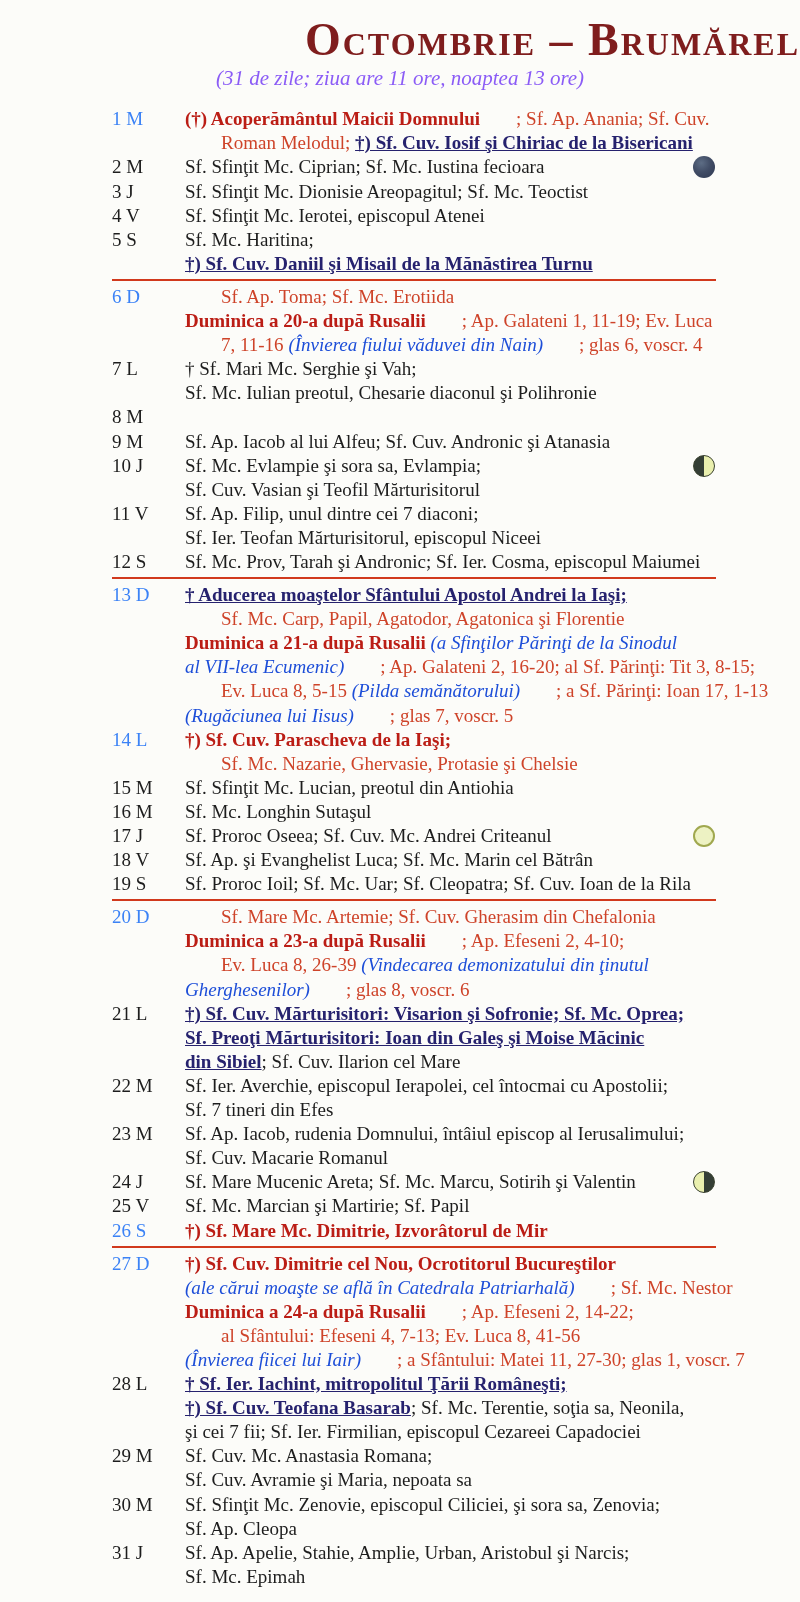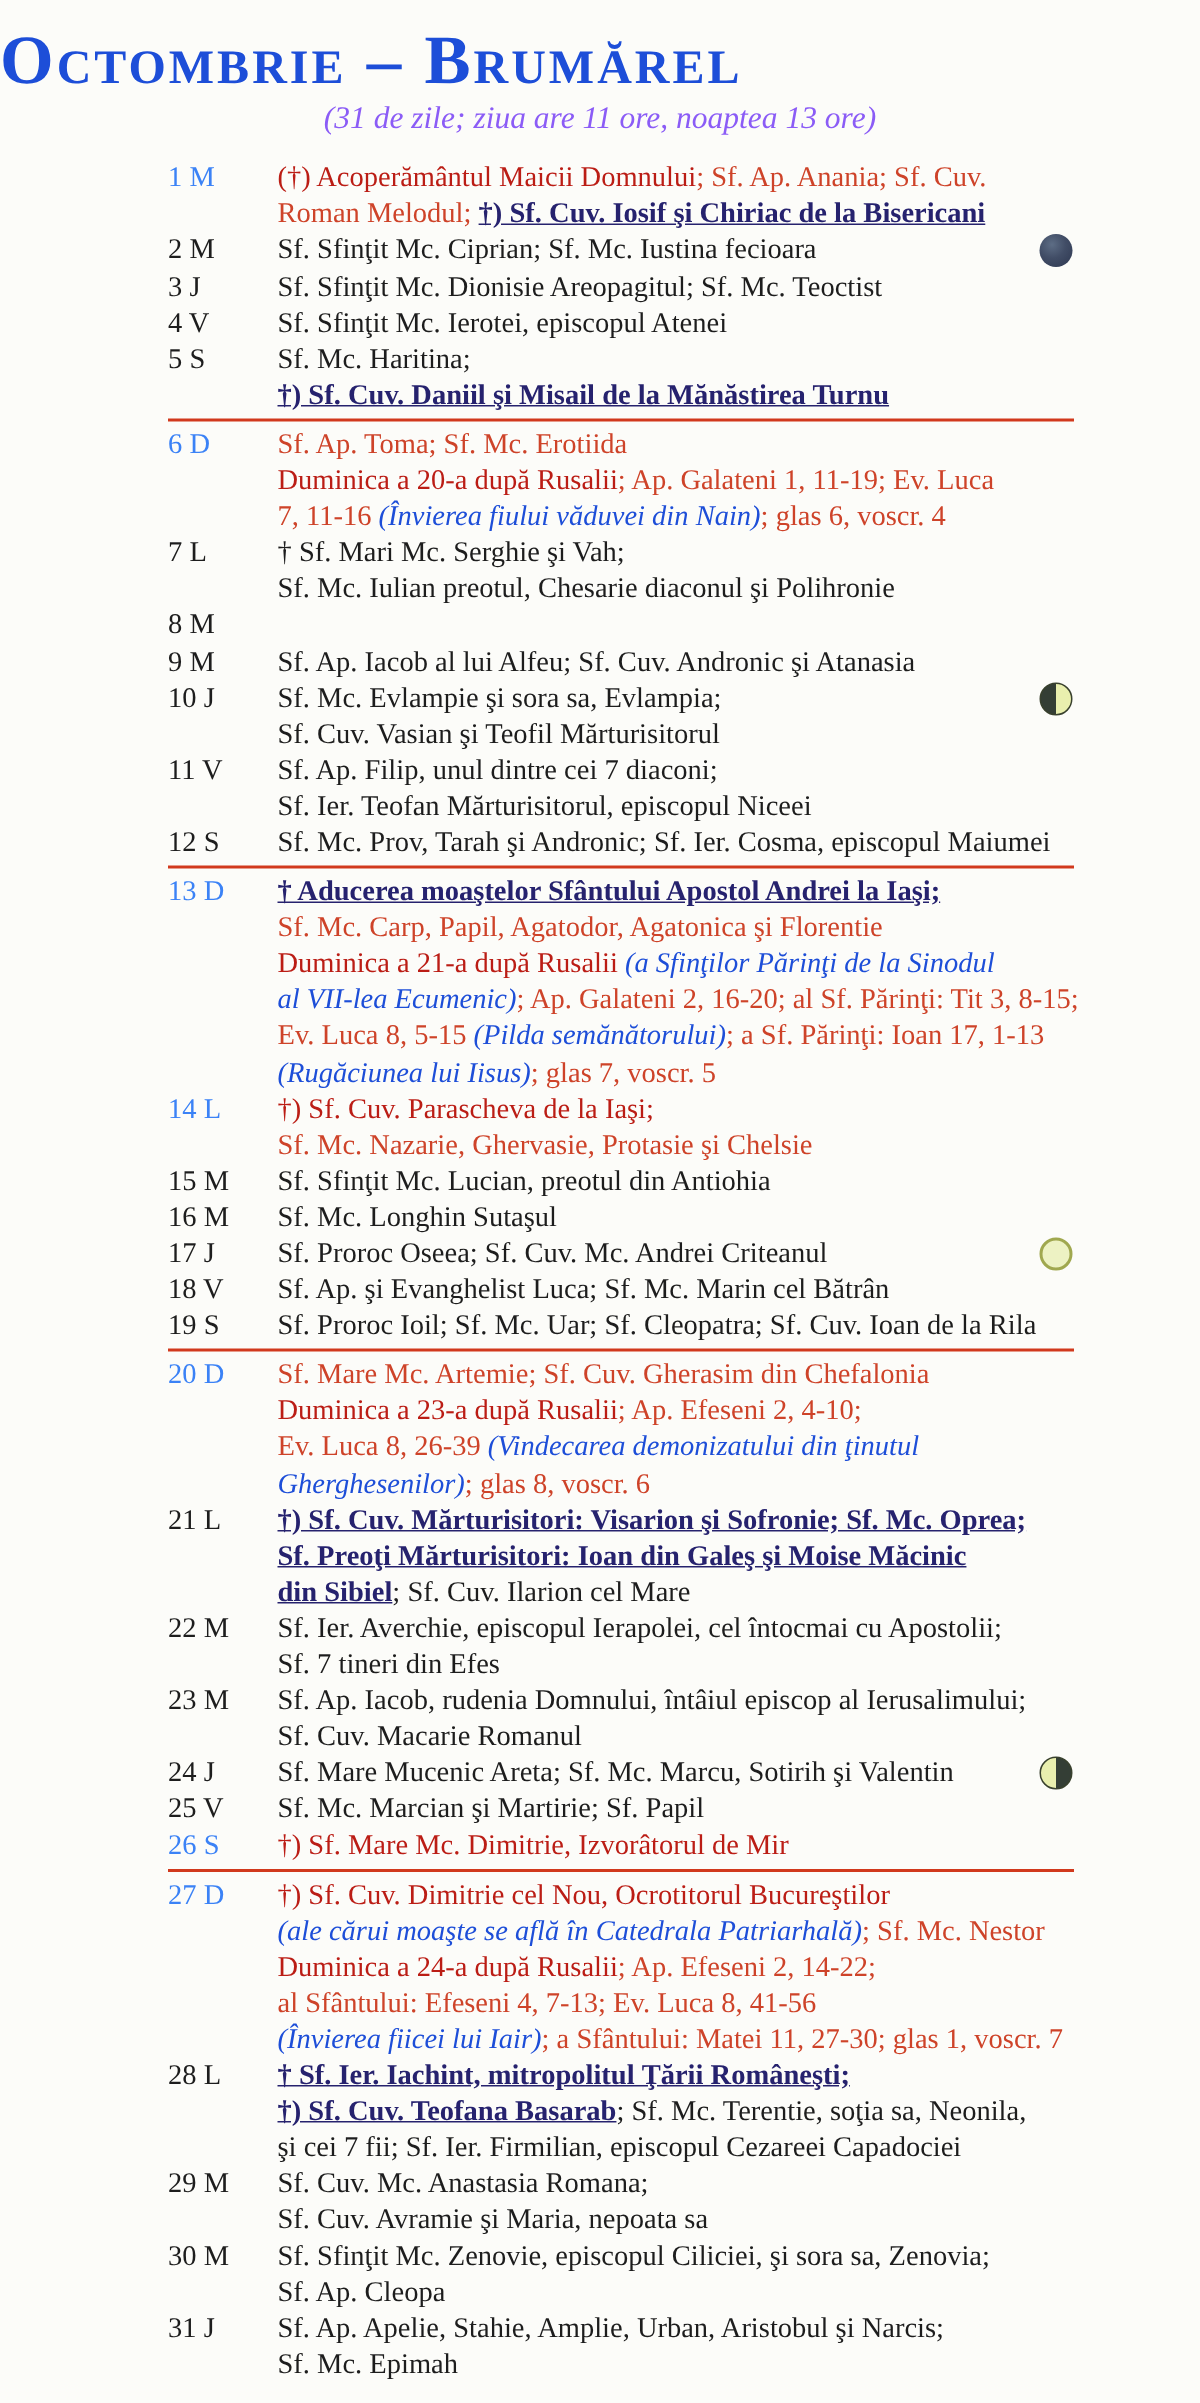--- a/index.html
+++ b/index.html
@@ -6,26 +6,26 @@
   body{
     width:800px;height:1602px;
     background:#fcfcf9;
     font-family:"Liberation Serif", serif;
     color:#1d1d1d;
     overflow:hidden;
   }
   .page{position:relative;width:800px;height:1602px;}
   .title{
     margin:16px 0 0;
-    text-align:left;
+    text-align:right;
     font-variant:small-caps;
     font-weight:700;
     font-size:46px;
     letter-spacing:2px;
-    color:#1d4ed8;
+    color:#7f1d1d;
     line-height:1.05;
   }
   .subtitle{
     text-align:center;
     font-style:italic;
     font-size:21px;
     color:#8b5cf6;
     margin-top:2px;
   }
   .calendar{
@@ -36,22 +36,22 @@
   .day{
     flex:none;width:73px;
     font-size:19px;line-height:24.1px;
     color:#1d1d1d;
     white-space:nowrap;
   }
   .day.red{color:#3b82f6;}
   .content{flex:1;min-width:0;}
   .line{font-size:19px;line-height:24.1px;white-space:nowrap;}
   .seg.black{color:#1d1d1d;}
-  .seg.red{color:#ce4329;}
-  .seg.bold-red{color:#bb1d15;font-weight:400;margin-top:18px;}
+  .seg.red{color:#ce4329;margin-left:36px;}
+  .seg.bold-red{color:#bb1d15;font-weight:700;margin-top:18px;}
   .seg.bold-navy{color:#26226e;font-weight:700;text-decoration:underline;}
   .seg.italic-red{color:#1d4ed8;font-style:italic;}
   .separator{
     border-top:2px solid #d1391d;
     margin:3px 0 4px 0;
     width:604px;
     height:0;
   }
   .moon{
     position:absolute;

